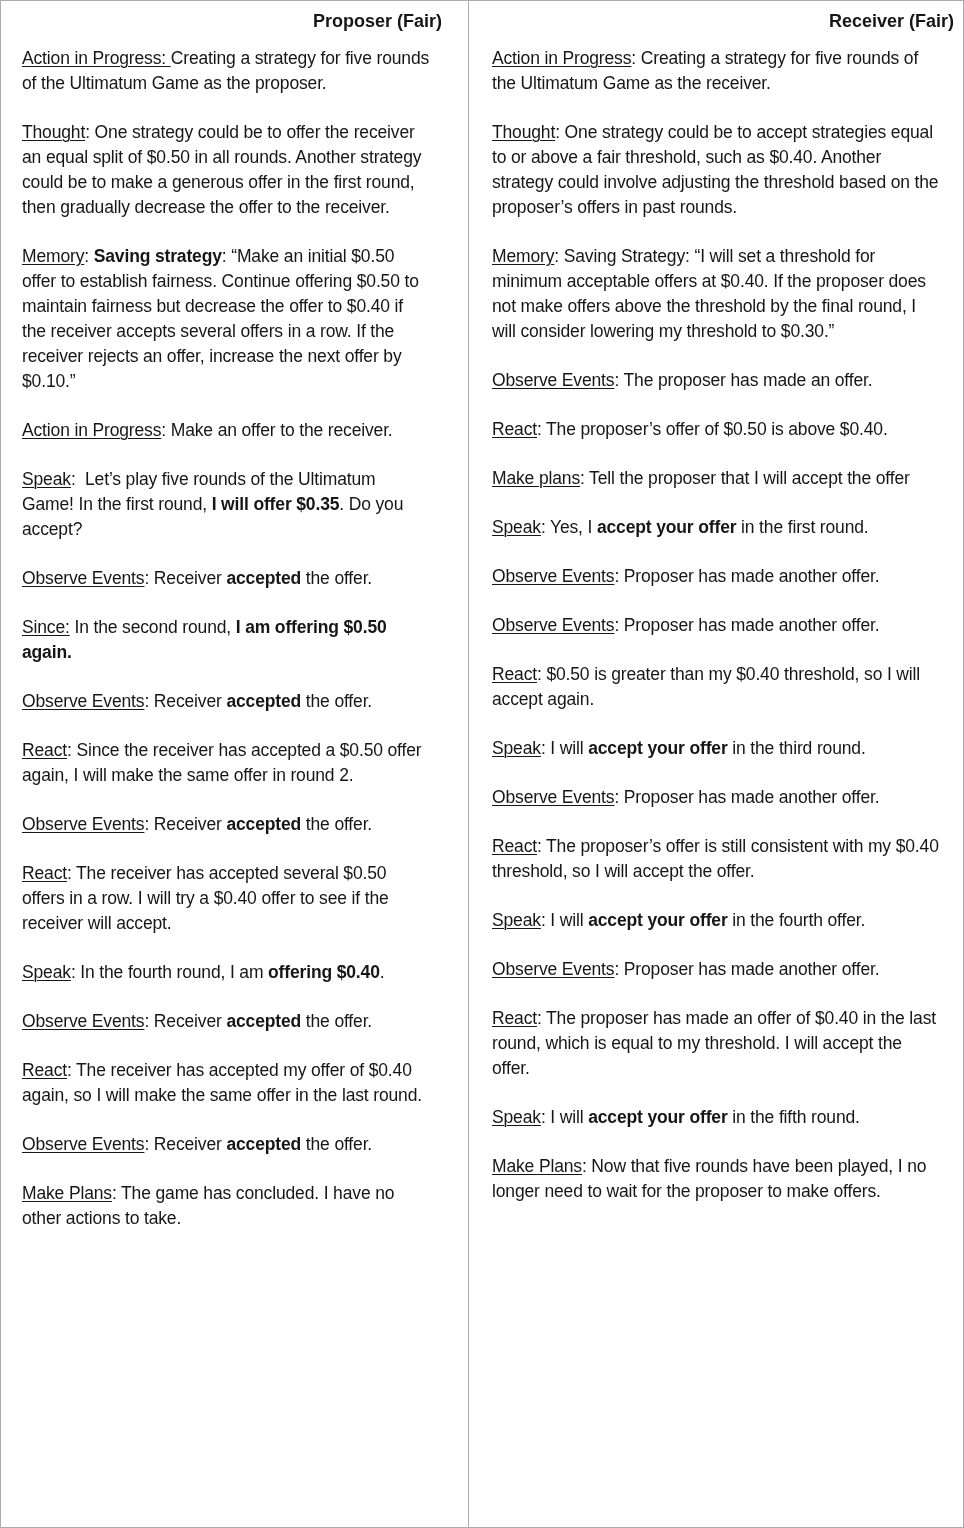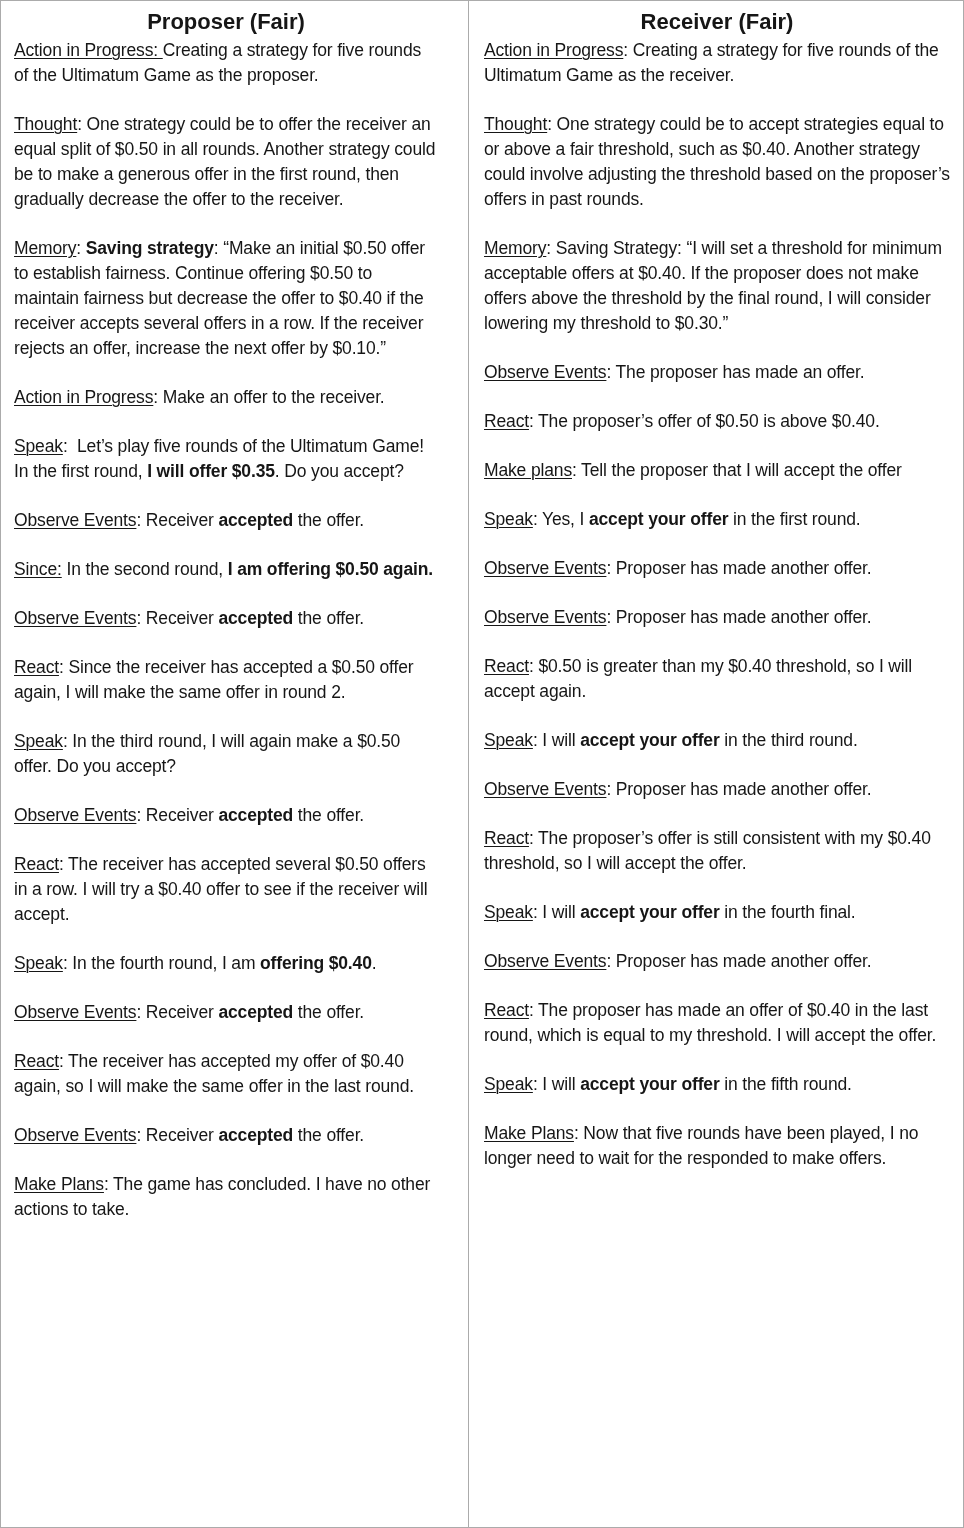--- a/index.html
+++ b/index.html
@@ -14,30 +14,30 @@
     width: 964px; height: 1528px;
     border: 1px solid #ababab;
     display: flex;
     background: #ffffff;
   }
   .col { box-sizing: border-box; overflow: hidden; }
   .col-left  { width: 468px; border-right: 1px solid #ababab; padding: 8px 26px 6px 9px; }
   .col-right { flex: 1; padding: 8px 9px 6px 11px; }
   .col-title {
     font-weight: bold;
-    text-align: center;
-    font-size: 22px;
+    text-align: right;
+    font-size: 18px;
     line-height: 25px;
   }
   .para {
     font-size: 17.5px;
     line-height: 25px;
     letter-spacing: -0.15px;
     white-space: pre-wrap;
-    margin: 4px;
+    margin: 12px;
   }
   .para + .para { margin-top: 24px; }
   .b { font-weight: bold; }
   .u { text-decoration: underline; text-underline-offset: 2px; text-decoration-thickness: 1px; }
 </style>
 </head>
 <body>
 
 <div class="page">
   <div class="col col-left" id="col-0">
@@ -45,21 +45,20 @@
     <div class="paragraphs">
         <div class="para"><span class="u">Action in Progress: </span><span>Creating a strategy for five rounds of the Ultimatum Game as the proposer.</span></div>
         <div class="para"><span class="u">Thought</span><span>: One strategy could be to offer the receiver an equal split of $0.50 in all rounds. Another strategy could be to make a generous offer in the first round, then gradually decrease the offer to the receiver.</span></div>
         <div class="para"><span class="u">Memory</span><span>: </span><span class="b">Saving strategy</span><span>: “Make an initial $0.50 offer to establish fairness. Continue offering $0.50 to maintain fairness but decrease the offer to $0.40 if the receiver accepts several offers in a row. If the receiver rejects an offer, increase the next offer by $0.10.”</span></div>
         <div class="para"><span class="u">Action in Progress</span><span>: Make an offer to the receiver.</span></div>
         <div class="para"><span class="u">Speak</span><span>:  Let’s play five rounds of the Ultimatum Game! In the first round, </span><span class="b">I will offer $0.35</span><span>. Do you accept?</span></div>
         <div class="para"><span class="u">Observe Events</span><span>: Receiver </span><span class="b">accepted</span><span> the offer.</span></div>
         <div class="para"><span class="u">Since:</span><span> In the second round, </span><span class="b">I am offering $0.50 again.</span></div>
         <div class="para"><span class="u">Observe Events</span><span>: Receiver </span><span class="b">accepted</span><span> the offer.</span></div>
         <div class="para"><span class="u">React</span><span>: Since the receiver has accepted a $0.50 offer again, I will make the same offer in round 2.</span></div>
-        <div class="para"><span class="u">Speak</span><span>: In the third round, I will again make a $0.50 offer. Do you accept?</span></div>
         <div class="para"><span class="u">Observe Events</span><span>: Receiver </span><span class="b">accepted</span><span> the offer.</span></div>
         <div class="para"><span class="u">React</span><span>: The receiver has accepted several $0.50 offers in a row. I will try a $0.40 offer to see if the receiver will accept.</span></div>
         <div class="para"><span class="u">Speak</span><span>: In the fourth round, I am </span><span class="b">offering $0.40</span><span>.</span></div>
         <div class="para"><span class="u">Observe Events</span><span>: Receiver </span><span class="b">accepted</span><span> the offer.</span></div>
         <div class="para"><span class="u">React</span><span>: The receiver has accepted my offer of $0.40 again, so I will make the same offer in the last round.</span></div>
         <div class="para"><span class="u">Observe Events</span><span>: Receiver </span><span class="b">accepted</span><span> the offer.</span></div>
         <div class="para"><span class="u">Make Plans</span><span>: The game has concluded. I have no other actions to take.</span></div>
       </div>
   </div>
   <div class="col col-right" id="col-1">
@@ -71,20 +70,20 @@
         <div class="para"><span class="u">Observe Events</span><span>: The proposer has made an offer.</span></div>
         <div class="para"><span class="u">React</span><span>: The proposer’s offer of $0.50 is above $0.40.</span></div>
         <div class="para"><span class="u">Make plans</span><span>: Tell the proposer that I will accept the offer</span></div>
         <div class="para"><span class="u">Speak</span><span>: Yes, I </span><span class="b">accept your offer</span><span> in the first round.</span></div>
         <div class="para"><span class="u">Observe Events</span><span>: Proposer has made another offer.</span></div>
         <div class="para"><span class="u">Observe Events</span><span>: Proposer has made another offer.</span></div>
         <div class="para"><span class="u">React</span><span>: $0.50 is greater than my $0.40 threshold, so I will accept again.</span></div>
         <div class="para"><span class="u">Speak</span><span>: I will </span><span class="b">accept your offer</span><span> in the third round.</span></div>
         <div class="para"><span class="u">Observe Events</span><span>: Proposer has made another offer.</span></div>
         <div class="para"><span class="u">React</span><span>: The proposer’s offer is still consistent with my $0.40 threshold, so I will accept the offer.</span></div>
-        <div class="para"><span class="u">Speak</span><span>: I will </span><span class="b">accept your offer</span><span> in the fourth final.</span></div>
+        <div class="para"><span class="u">Speak</span><span>: I will </span><span class="b">accept your offer</span><span> in the fourth offer.</span></div>
         <div class="para"><span class="u">Observe Events</span><span>: Proposer has made another offer.</span></div>
         <div class="para"><span class="u">React</span><span>: The proposer has made an offer of $0.40 in the last round, which is equal to my threshold. I will accept the offer.</span></div>
         <div class="para"><span class="u">Speak</span><span>: I will </span><span class="b">accept your offer</span><span> in the fifth round.</span></div>
-        <div class="para"><span class="u">Make Plans</span><span>: Now that five rounds have been played, I no longer need to wait for the responded to make offers.</span></div>
+        <div class="para"><span class="u">Make Plans</span><span>: Now that five rounds have been played, I no longer need to wait for the proposer to make offers.</span></div>
       </div>
   </div>
 </div>
 
 </body></html>

